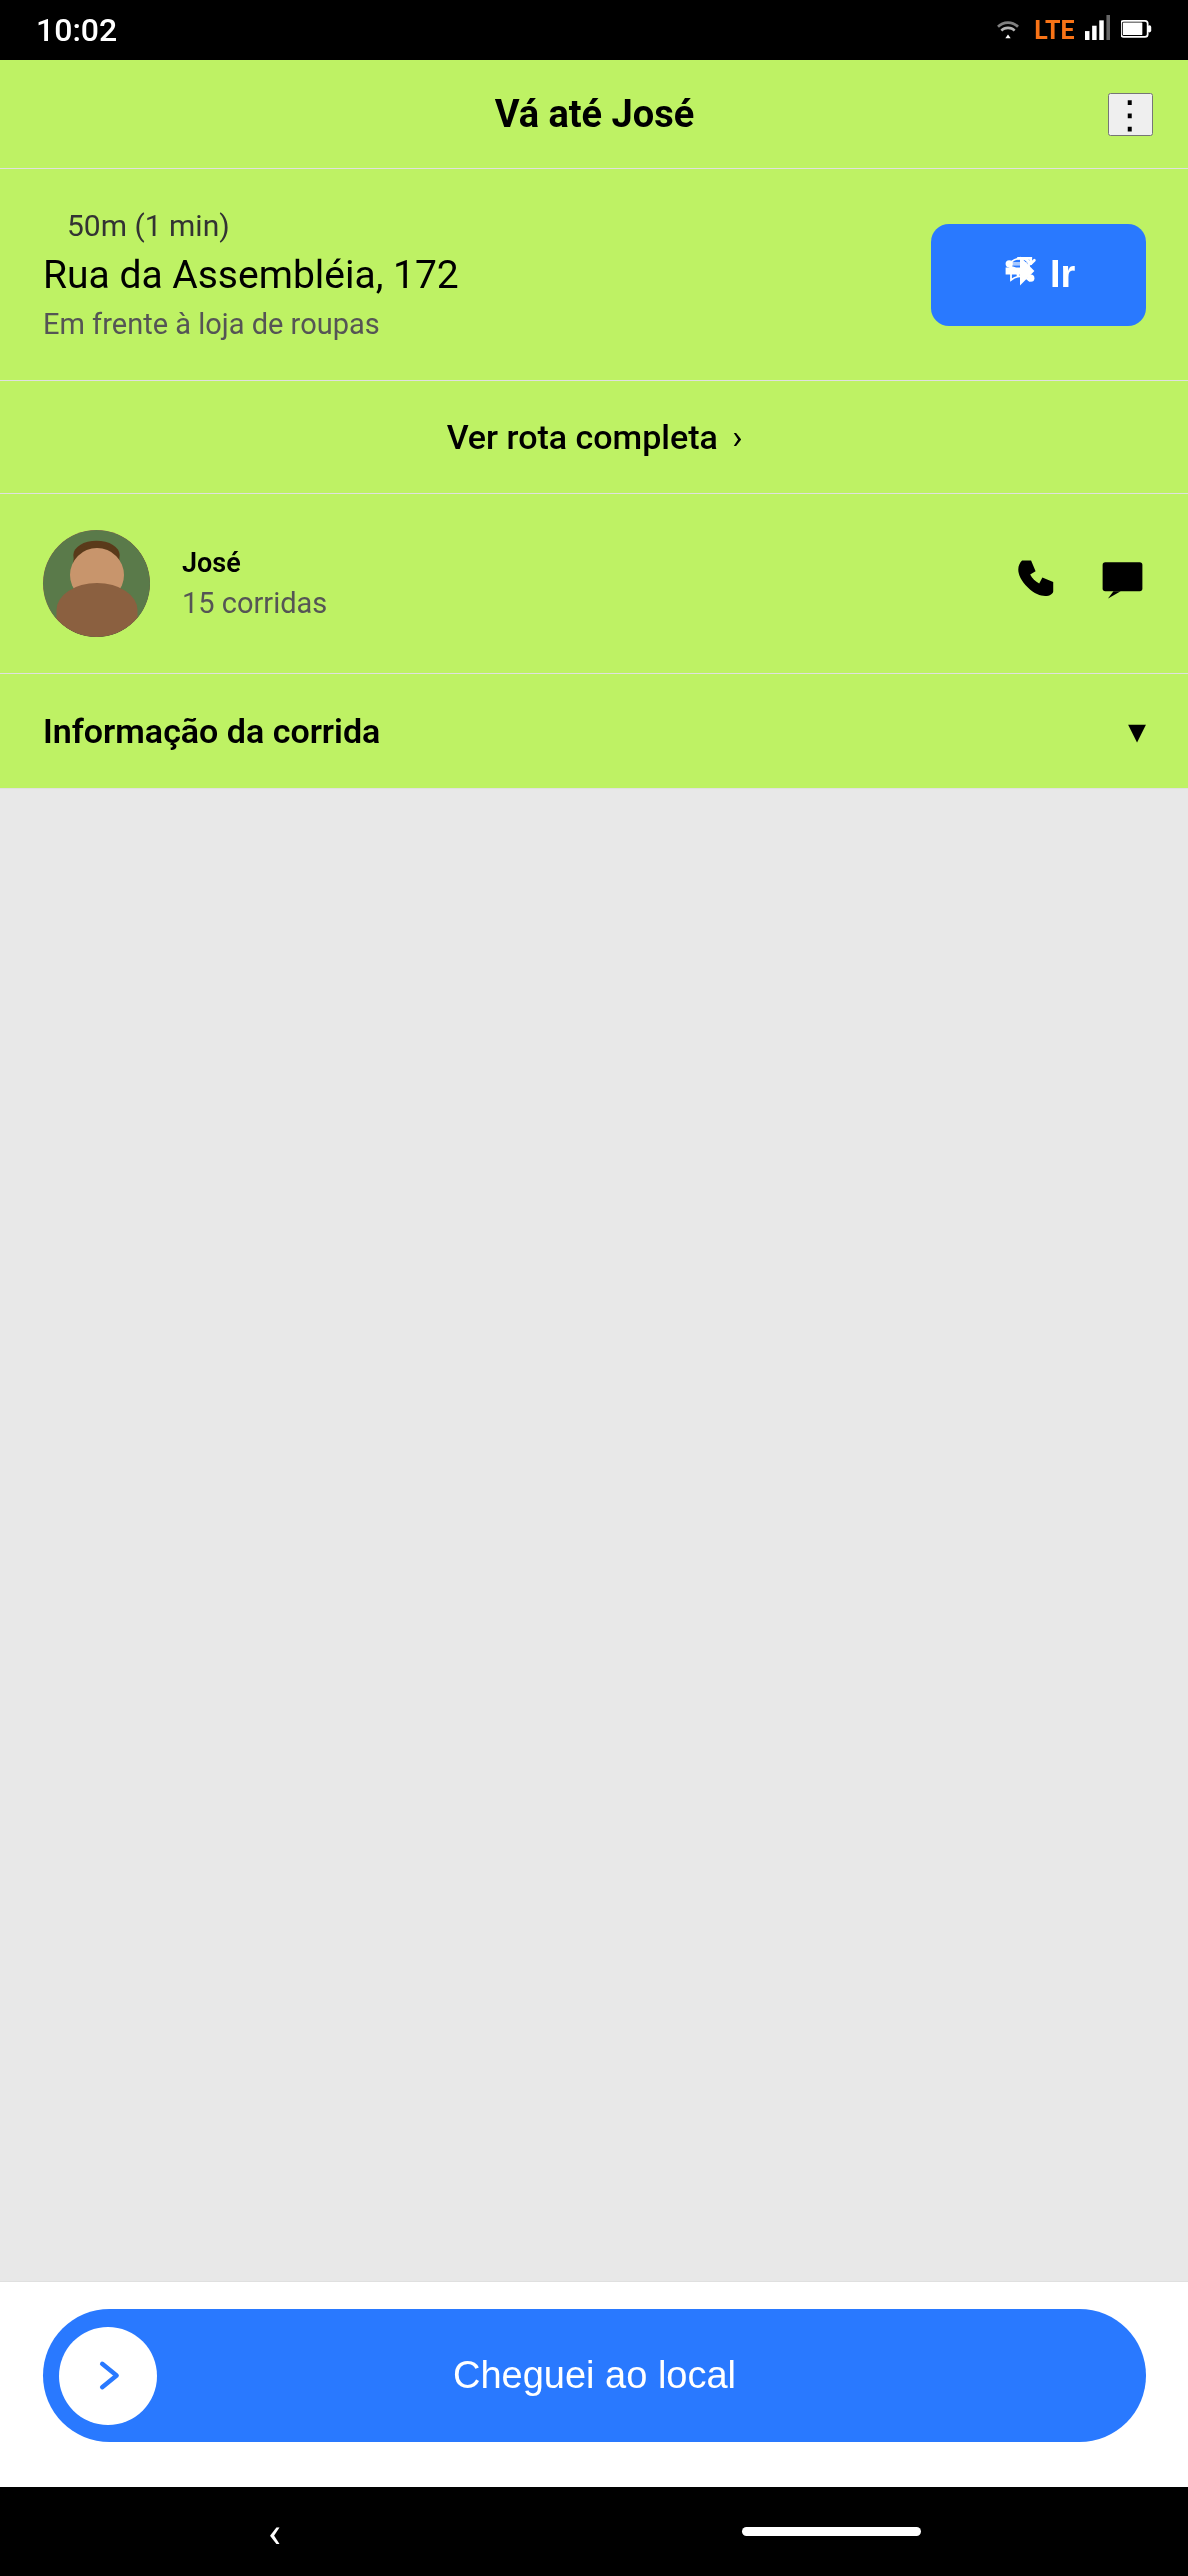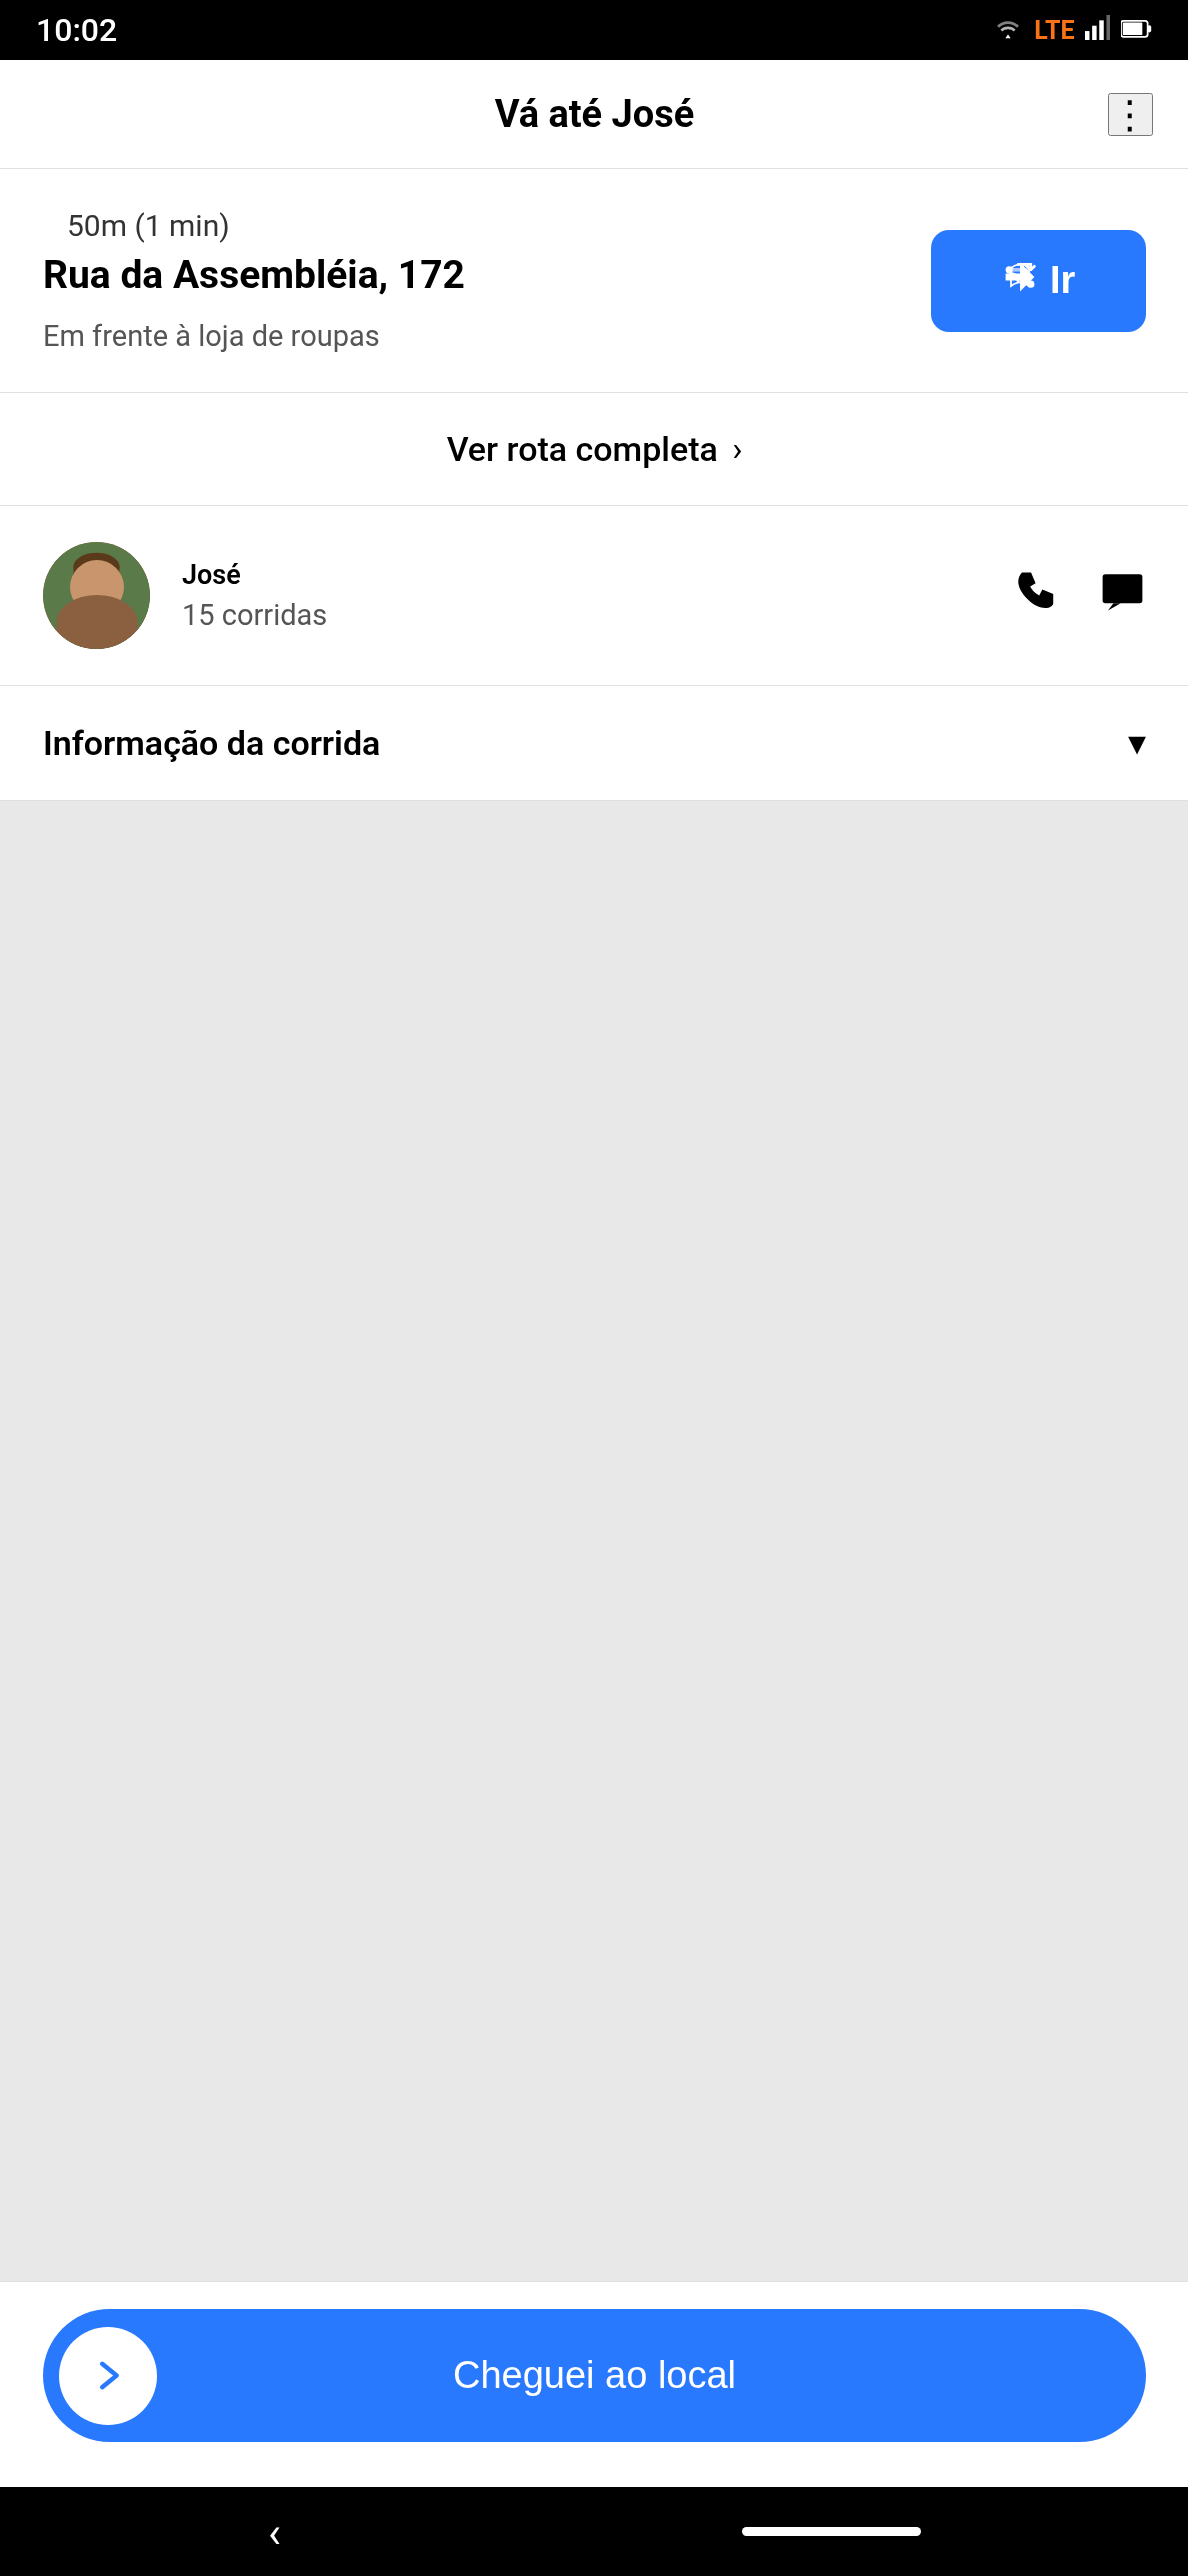--- a/index.html
+++ b/index.html
@@ -33,21 +33,21 @@
       align-items: center;
       gap: 10.7px;
     }
     .status-icons span {
       font-size: 25px;
       color: #f97316;
     }
 
     
     .app-content {
-      background: #ffffff;
+      background: #bef264;
       flex: 1;
       display: flex;
       flex-direction: column;
     }
 
     
     .header {
       display: flex;
       align-items: center;
       justify-content: center;
@@ -82,23 +82,23 @@
       flex: 1;
     }
     .nav-info-time {
       font-size: 30px;
       color: #333;
       margin-bottom: 9px;
       margin-left: 24px;
     }
     .nav-info-address {
       font-size: 39px;
-      font-weight: 700;
-      color: #000;
-      margin-bottom: 21px;
+      font-weight: 400;
+      color: #000;
+      margin-bottom: 9px;
     }
     .nav-info-hint {
       font-size: 29px;
       color: #555;
     }
     .go-button {
       background: #2979ff;
       color: #fff;
       border: none;
       border-radius: 18px;

